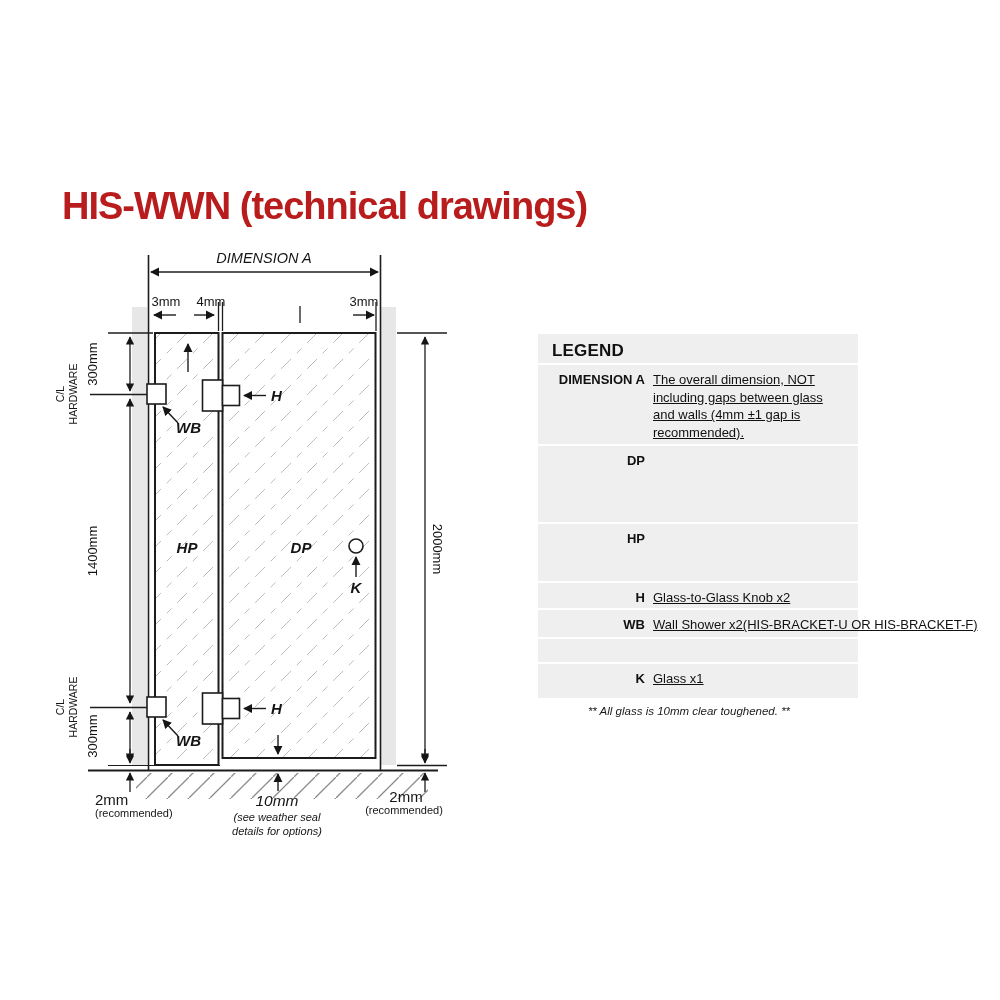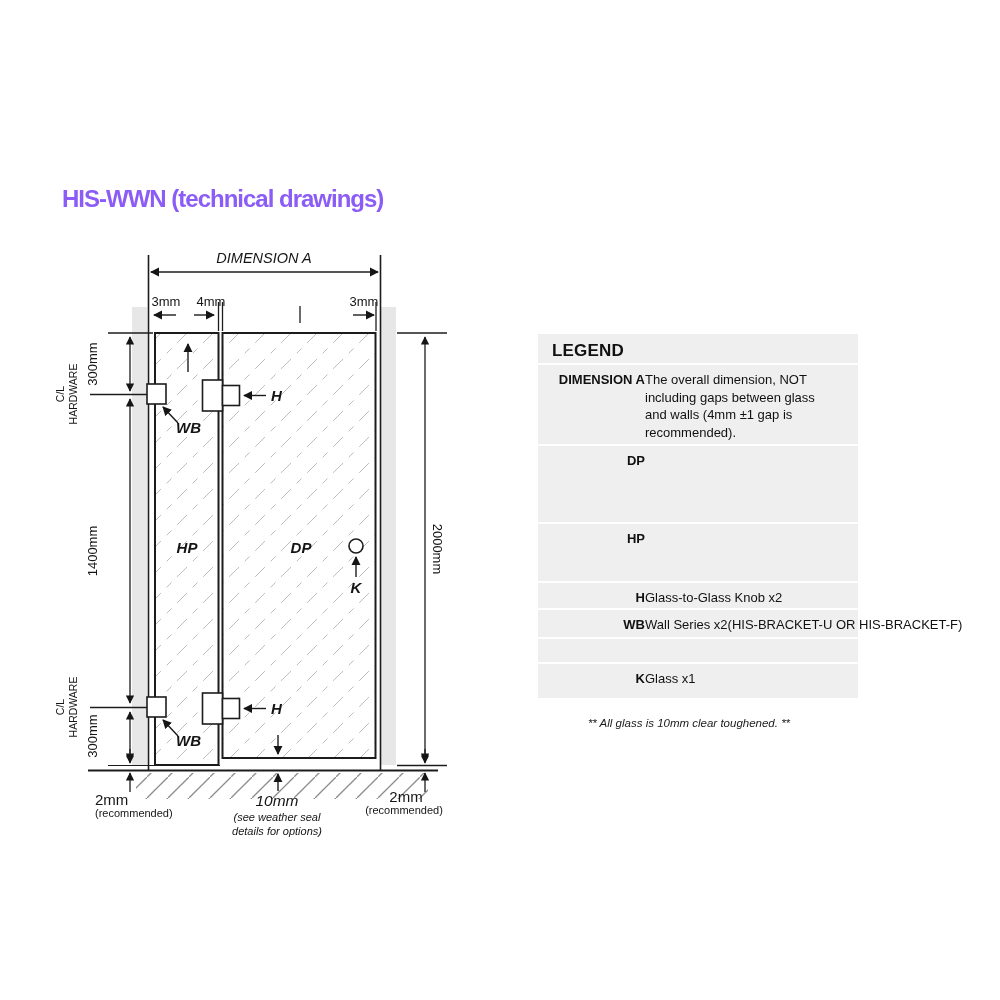--- a/index.html
+++ b/index.html
@@ -1,42 +1,42 @@
 <!DOCTYPE html>
 <html><head>
 <meta charset="utf-8">
 <style>
   html,body{margin:0;padding:0;background:#fff;}
   .canvas{position:relative;width:1000px;height:1000px;background:#ffffff;overflow:hidden;
           font-family:"Liberation Sans",sans-serif;color:#111;}
-  .page-title{position:absolute;left:62px;top:185px;font-size:24px;font-weight:bold;
-              letter-spacing:-1px;color:#8b5cf6;white-space:nowrap;}
+  .page-title{position:absolute;left:62px;top:185px;font-size:38px;font-weight:bold;
+              letter-spacing:-1px;color:#b91c1c;white-space:nowrap;}
   svg text{font-family:"Liberation Sans",sans-serif;fill:#151515;}
   .dimtxt{font-size:13px;}
   .smalltxt{font-size:11px;}
   .lbl{font-size:15px;font-weight:bold;font-style:italic;}
   .ital{font-style:italic;}
   
   .legend{position:absolute;left:538px;top:334px;width:320px;background:#efefef;}
   .legend-header{height:29px;box-sizing:border-box;padding:7px 0 0 14px;
                  font-size:17px;font-weight:bold;letter-spacing:.2px;}
   .legend-row{display:flex;box-sizing:border-box;border-top:2px solid #ffffff;}
   .legend-row .term{width:107px;text-align:right;font-weight:bold;font-size:13px;
                     padding-top:6px;line-height:17.5px;flex:none;}
-  .legend-row .desc{margin-left:0;font-size:13px;line-height:17.5px;padding-top:6px;
-                    white-space:pre;overflow:visible;}
+  .legend-row .desc{margin-left:8px;font-size:13px;line-height:17.5px;padding-top:6px;
+                    white-space:pre;overflow:visible;text-decoration:underline;}
   .legend-row.r1{height:81px;}
   .legend-row.r2{height:78px;}
   .legend-row.r3{height:59px;}
   .legend-row.r4{height:27px;}
   .legend-row.r5{height:29px;}
   .legend-row.r6{height:25px;}
   .legend-row.r7{height:36px;}
   .legend-footnote{position:absolute;left:538px;top:705px;width:302px;text-align:center;
-                   font-size:11.5px;font-style:italic;color:#1a1a1a;margin-top:12px;}
+                   font-size:11.5px;font-style:italic;color:#1a1a1a;}
 </style>
 </head>
 <body>
 
 <div class="canvas">
 
   <div class="page-title">HIS-WWN (technical drawings)</div>
 
   <svg style="position:absolute;left:0;top:0;" width="1000" height="1000" viewBox="0 0 1000 1000">
     <defs>
@@ -181,21 +181,21 @@
     </div>
     <div class="legend-row r3">
       <div class="term">HP</div>
     </div>
     <div class="legend-row r4">
       <div class="term">H</div>
       <div class="desc">Glass-to-Glass Knob x2</div>
     </div>
     <div class="legend-row r5">
       <div class="term">WB</div>
-      <div class="desc">Wall Series x2(HIS-BRACKET-U OR HIS-BRACKET-F)</div>
+      <div class="desc">Wall Shower x2(HIS-BRACKET-U OR HIS-BRACKET-F)</div>
     </div>
     <div class="legend-row r6">
       <div class="term"></div>
       <div class="desc"></div>
     </div>
     <div class="legend-row r7">
       <div class="term">K</div>
       <div class="desc">Glass x1</div>
     </div>
   </div>

